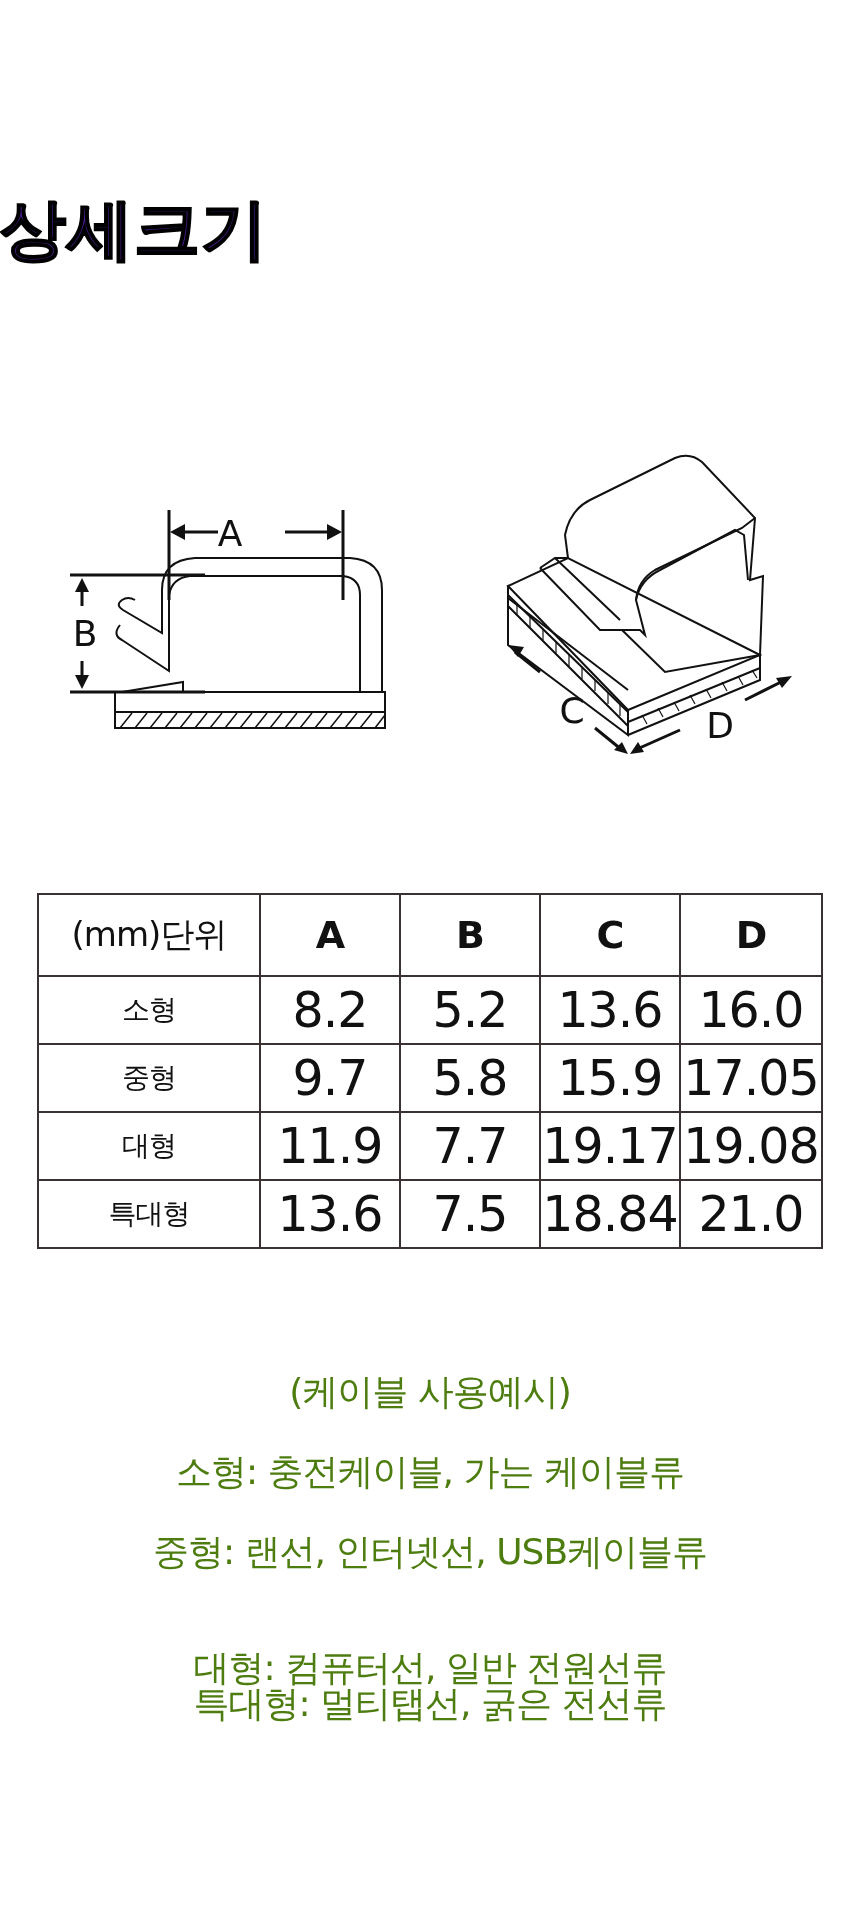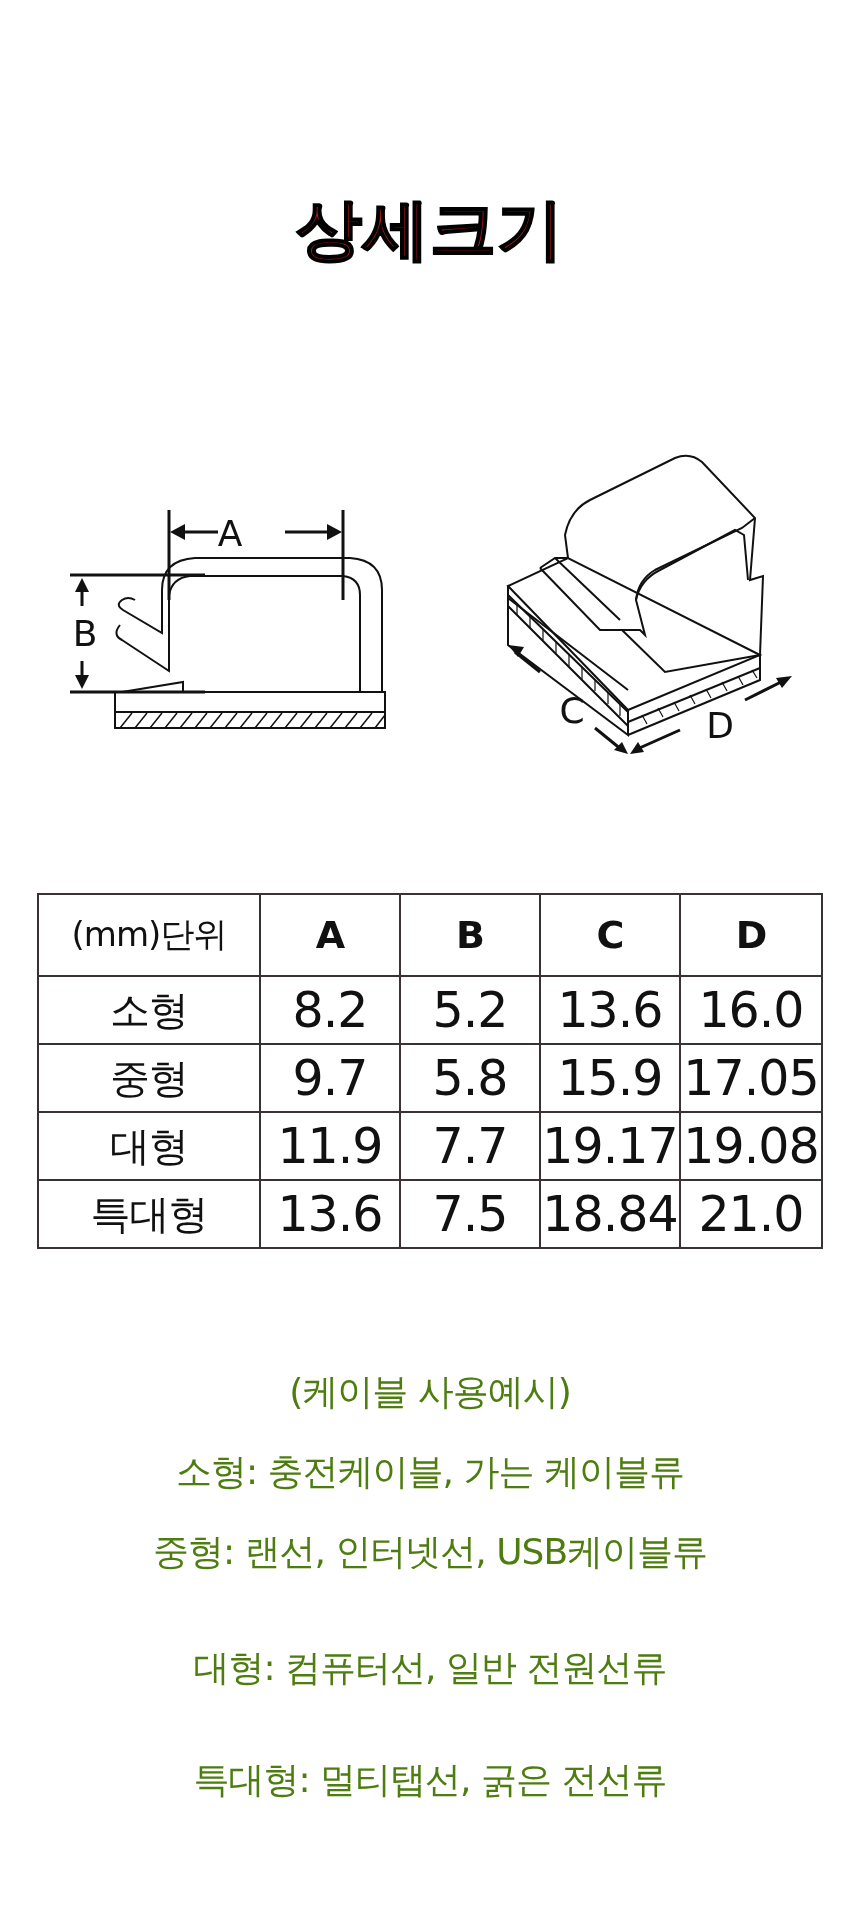--- a/index.html
+++ b/index.html
@@ -1,43 +1,43 @@
 <!DOCTYPE html>
 <html><head>
 <meta charset="utf-8">
 <style>
   html, body { margin: 0; padding: 0; background: #ffffff; }
   body {
     width: 860px; height: 1905px; position: relative; overflow: hidden;
     font-family: "DejaVu Sans", "Liberation Sans", sans-serif; color: #111111;
   }
   .title {
-    position: absolute; top: 190px; left: 0; width: 860px; text-align: center;
+    position: absolute; top: 190px; left: 0; width: 860px; 
     font-size: 66px; font-weight: 900; letter-spacing: 1px; line-height: 80px;
-    color: #b91c1c; -webkit-text-stroke: 2px #000;
+    color: #4c1d95; -webkit-text-stroke: 2px #000;
   }
   .diagram { position: absolute; }
   #side-view { left: 60px; top: 470px; width: 360px; height: 260px; }
   #iso-view { left: 480px; top: 440px; width: 330px; height: 320px; }
   .dim-label { font-family: "DejaVu Sans", sans-serif; font-size: 36px; fill: #111; }
 
   table.size-table {
     position: absolute; left: 37px; top: 893px; width: 784px;
     border-collapse: collapse; table-layout: fixed;
   }
   .size-table td, .size-table th {
     border: 2px solid #3a3232; text-align: center; vertical-align: middle;
     height: 66px; padding: 0; font-weight: normal;
     font-family: "DejaVu Sans", sans-serif; font-size: 49px; color: #111;
     letter-spacing: -1px;
   }
   .size-table tr:first-child th { height: 80px; }
   .size-table th.col-head { font-weight: 900; font-size: 38px; }
   .size-table .unit { font-size: 34px; }
-  .size-table .row-head { font-size: 40px; }
+  .size-table .row-head { font-size: 28px; }
 
   .usage { position: absolute; left: 0; width: 860px; text-align: center; font-size: 36px; color: #4d7c0f; letter-spacing: -1px; }
 </style>
 </head>
 <body>
 
 <div class="title">상세크기</div>
 
 <svg class="diagram" id="side-view" viewBox="0 0 360 260" xmlns="http://www.w3.org/2000/svg">
   <g fill="none" stroke="#111" stroke-width="2">
@@ -192,13 +192,13 @@
     <td>18.84</td>
     <td>21.0</td>
   </tr>
 </tbody>
   </table>
 
 <div class="usage" style="top:1368px;">(케이블 사용예시)</div>
 <div class="usage" style="top:1448px;">소형: 충전케이블, 가는 케이블류</div>
 <div class="usage" style="top:1528px;">중형: 랜선, 인터넷선, USB케이블류</div>
 <div class="usage" style="top:1644px;">대형: 컴퓨터선, 일반 전원선류</div>
-<div class="usage" style="top:1756px;">특대형: 멀티탭선, 굵은 전선류</div>
+<div class="usage" style="top:1680px;">특대형: 멀티탭선, 굵은 전선류</div>
 
 </body></html>

